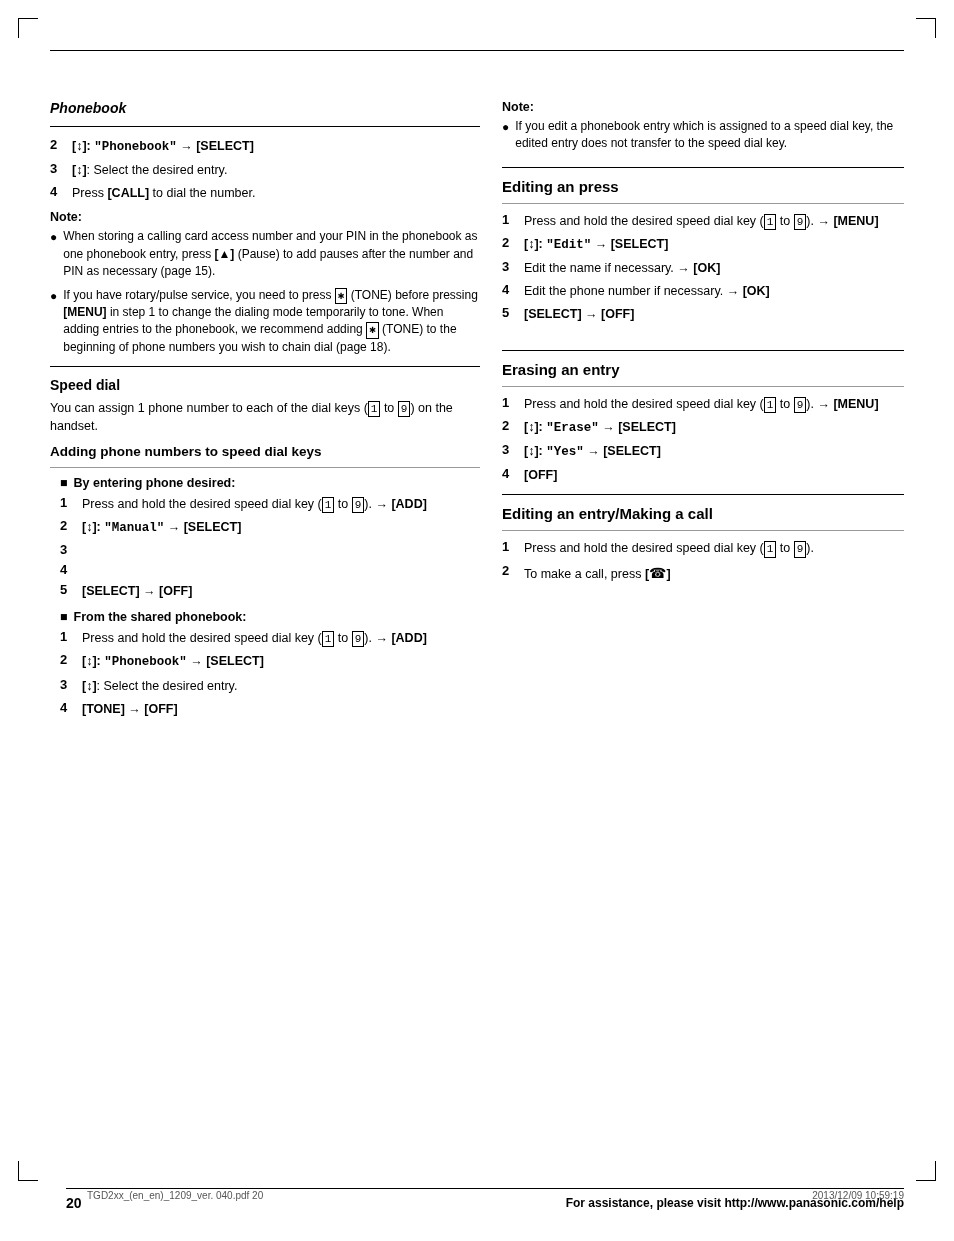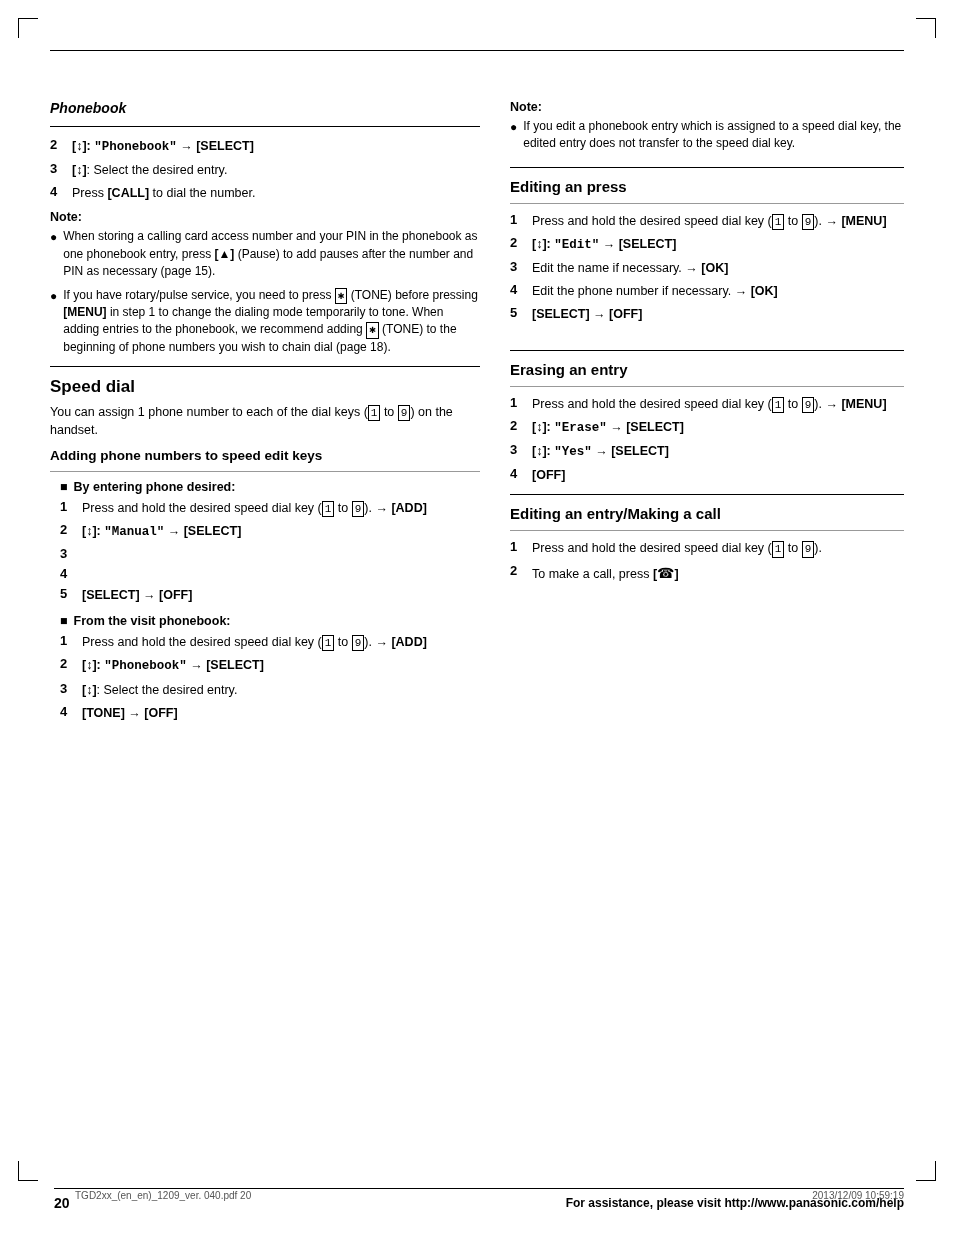--- a/index.html
+++ b/index.html
@@ -38,21 +38,21 @@
       left: 50px;
       right: 50px;
       height: 1px;
       background: #000;
     }
 
     .content-area {
       display: flex;
       margin-top: 70px;
       padding: 0 50px;
-      gap: 30px;
+      gap: 22px;
     }
 
     .left-column {
       width: 430px;
       flex-shrink: 0;
     }
 
     .right-column {
       flex: 1;
     }
@@ -60,21 +60,21 @@
     
     .section-title-italic {
       font-style: italic;
       font-weight: bold;
       font-size: 14px;
       margin-bottom: 8px;
     }
 
     .section-title-bold {
       font-weight: bold;
-      font-size: 17px;
+      font-size: 14px;
       margin-bottom: 6px;
     }
 
     .section-subtitle {
       font-weight: bold;
       font-size: 13.5px;
       margin-bottom: 6px;
     }
 
     
@@ -166,21 +166,21 @@
       margin-bottom: 5px;
       display: flex;
       align-items: center;
       gap: 6px;
     }
 
     
     .page-footer {
       position: absolute;
       bottom: 30px;
-      left: 4px;
+      left: 16px;
       right: 0;
     }
 
     .footer-rule {
       border: none;
       border-top: 1px solid #000;
       margin: 0 50px;
     }
 
     .footer-content {
@@ -269,21 +269,21 @@
             <span>If you have rotary/pulse service, you need to press <span class="key-box">✱</span> (TONE) before pressing <span class="bold">[MENU]</span> in step 1 to change the dialing mode temporarily to tone. When adding entries to the phonebook, we recommend adding <span class="key-box">✱</span> (TONE) to the beginning of phone numbers you wish to chain dial (page 18).</span>
           </li>
         </ul>
       </div>
 
       <div>
         <hr class="section-rule">
         <div class="section-title-bold">Speed dial</div>
         <p class="desc">You can assign 1 phone number to each of the dial keys (<span class="key-box">1</span> to <span class="key-box">9</span>) on the handset.</p>
 
-        <div class="section-subtitle">Adding phone numbers to speed edit keys</div>
+        <div class="section-subtitle">Adding phone numbers to speed dial keys</div>
         <hr class="section-rule-light">
 
         <div class="sub-section">
           <div class="sub-section-label">
             <span>■</span>
             <span>By entering phone desired:</span>
           </div>
           <ul class="step-list">
             <li class="step-item">
               <span class="step-num bold">1</span>
@@ -302,21 +302,21 @@
             <li class="step-item">
               <span class="step-num bold">5</span>
               <span class="step-content"><span class="bold">[SELECT] → [OFF]</span></span>
             </li>
           </ul>
         </div>
 
         <div class="sub-section">
           <div class="sub-section-label">
             <span>■</span>
-            <span>From the visit phonebook:</span>
+            <span>From the shared phonebook:</span>
           </div>
           <ul class="step-list">
             <li class="step-item">
               <span class="step-num bold">1</span>
               <span class="step-content">Press and hold the desired speed dial key (<span class="key-box">1</span> to <span class="key-box">9</span>). <span class="bold">→ [ADD]</span></span>
             </li>
             <li class="step-item">
               <span class="step-num bold">2</span>
               <span class="step-content"><span class="bold">[↕]: <span class="mono">"Phonebook"</span> → [SELECT]</span></span>
             </li>

